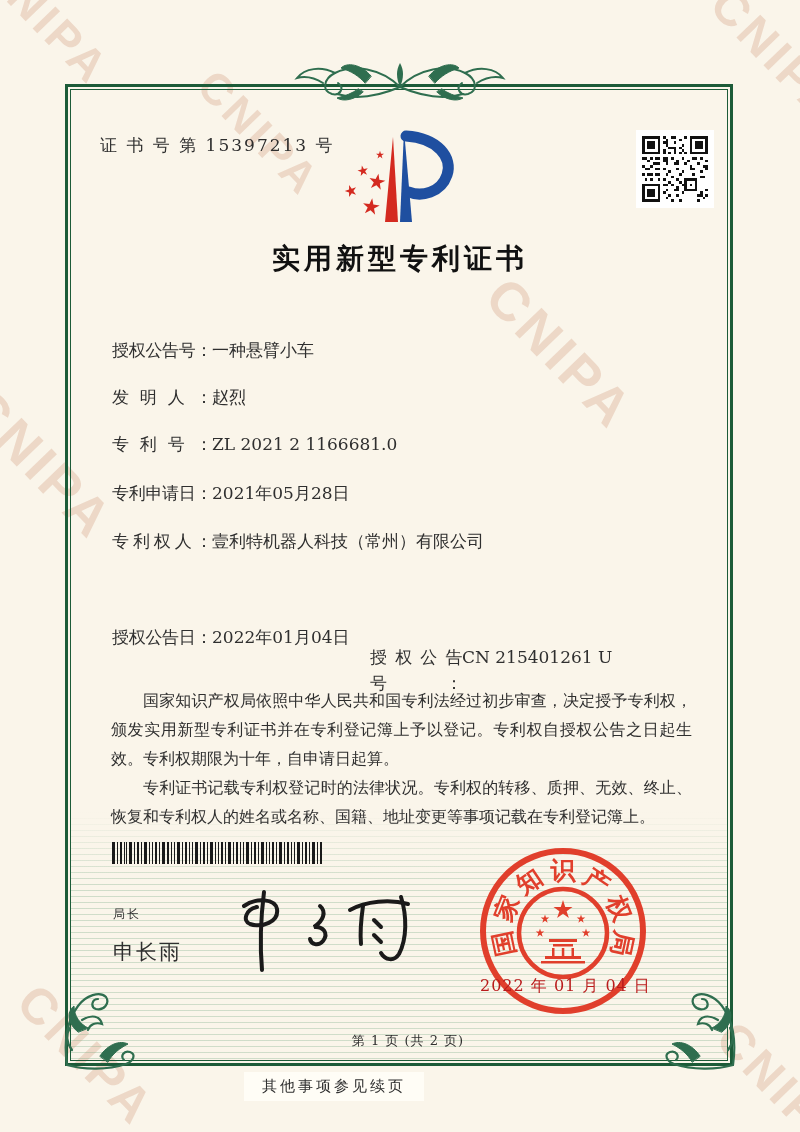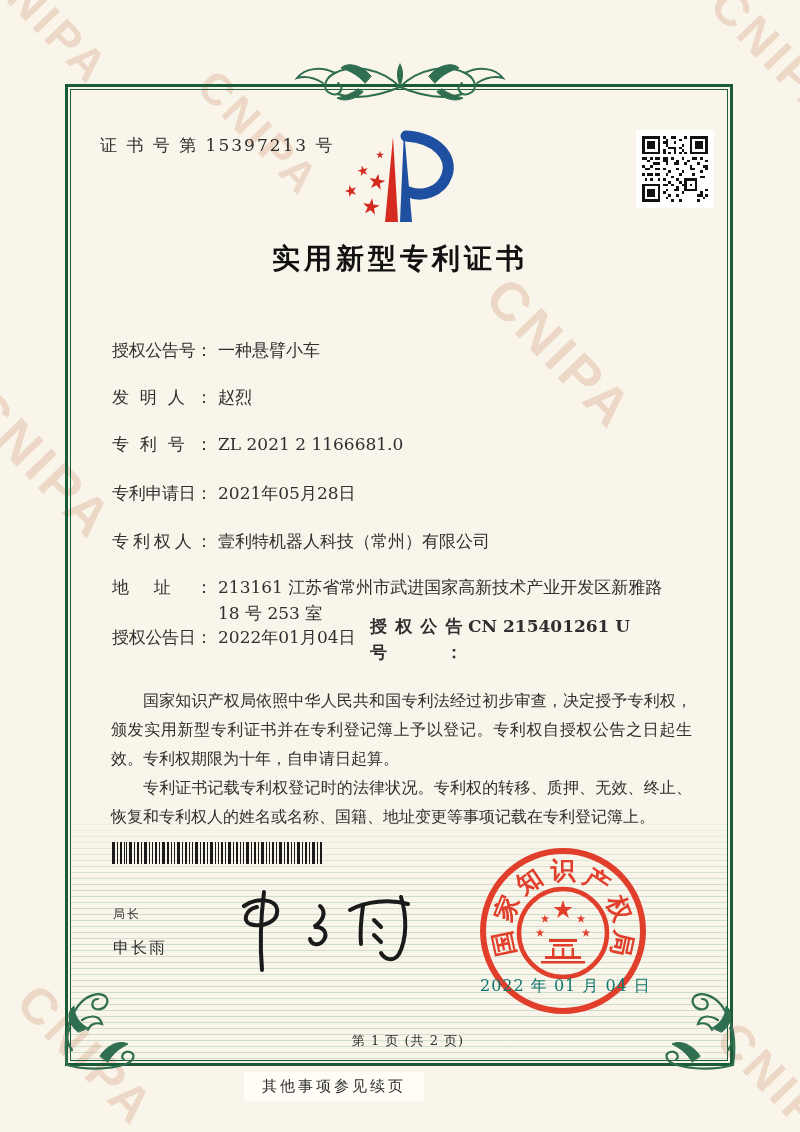--- a/index.html
+++ b/index.html
@@ -38,33 +38,33 @@
   .qrbox svg{position:absolute;left:6px;top:6px;}
   .title{
     position:absolute;z-index:5;left:0;top:240px;width:800px;text-align:center;
     font-size:28px;font-weight:bold;letter-spacing:4px;color:#111;
   }
   .field{position:absolute;z-index:5;left:112px;width:600px;font-size:17px;line-height:26px;}
   .flabel{
     display:inline-block;width:100px;vertical-align:top;
     text-align:justify;text-align-last:justify;letter-spacing:-0.5px;
   }
-  .fvalue{display:inline-block;vertical-align:top;margin-left:6px;max-width:470px;}
+  .fvalue{display:inline-block;vertical-align:top;max-width:470px;}
   .field2{position:absolute;z-index:5;left:370px;font-size:17px;line-height:26px;}
   .field2 .flabel{width:92px;}
   .legal{position:absolute;z-index:5;left:111px;top:650px;width:581px;margin-top:36px;}
   .legal p{margin:0;font-size:16px;line-height:29px;text-align:justify;text-indent:2em;}
   .barcode{position:absolute;z-index:5;left:112px;top:842px;}
   .sig-title{position:absolute;z-index:5;left:113px;top:906px;font-size:12px;letter-spacing:2px;}
-  .sig-name{position:absolute;z-index:5;left:113px;top:938px;font-size:16px;letter-spacing:2px;}
+  .sig-name{position:absolute;z-index:5;left:113px;top:938px;font-size:21px;letter-spacing:2px;}
   .signature{position:absolute;z-index:6;left:222px;top:876px;}
   .seal{position:absolute;z-index:6;left:470px;top:838px;}
   .seal-date{
     position:absolute;z-index:7;left:480px;top:976px;width:170px;text-align:center;
-    font-size:16px;letter-spacing:1px;color:#0f766e;white-space:nowrap;
+    font-size:16px;letter-spacing:1px;color:#b91c1c;white-space:nowrap;
   }
   .page-num{position:absolute;z-index:5;left:8px;top:1032px;width:800px;text-align:center;font-size:13px;letter-spacing:1px;}
   .continuation{position:absolute;z-index:5;left:0;top:1072px;width:668px;text-align:center;}
   .continuation span{display:inline-block;background:#fffdf6;padding:5px 18px;font-size:15px;letter-spacing:3px;}
 </style>
 </head>
 <body>
 
 <div class="page">
 
@@ -163,27 +163,24 @@
   </div>
   <div class="field" style="top:431px;">
     <span class="flabel">专利号：</span><span class="fvalue">ZL 2021 2 1166681.0</span>
   </div>
   <div class="field" style="top:480px;">
     <span class="flabel">专利申请日：</span><span class="fvalue">2021年05月28日</span>
   </div>
   <div class="field" style="top:528px;">
     <span class="flabel">专利权人：</span><span class="fvalue">壹利特机器人科技（常州）有限公司</span>
   </div>
-  <div class="field" style="top:574px;">
-    <span class="flabel">地址：</span><span class="fvalue" style="width:470px;">213161 江苏省常州市武进国家高新技术产业开发区新雅路 18 号 253 室</span>
-  </div>
   <div class="field" style="top:624px;">
     <span class="flabel">授权公告日：</span><span class="fvalue">2022年01月04日</span>
   </div>
-  <div class="field2" style="top:613px;font-weight:bold;">
+  <div class="field2" style="top:644px;">
     <span class="flabel">授权公告号：</span><span class="fvalue">CN 215401261 U</span>
   </div>
 
   <div class="legal">
     <p>国家知识产权局依照中华人民共和国专利法经过初步审查，决定授予专利权，颁发实用新型专利证书并在专利登记簿上予以登记。专利权自授权公告之日起生效。专利权期限为十年，自申请日起算。</p>
     <p>专利证书记载专利权登记时的法律状况。专利权的转移、质押、无效、终止、恢复和专利权人的姓名或名称、国籍、地址变更等事项记载在专利登记簿上。</p>
   </div>
 
   <svg class="barcode" width="212" height="22" viewBox="0 0 212 22">
     <path fill="#1a1a1a" d="M0 0h3v22h-3zM5 0h1v22h-1zM8 0h2v22h-2zM12 0h1v22h-1zM14 0h1v22h-1zM17 0h3v22h-3zM22 0h1v22h-1zM25 0h2v22h-2zM29 0h1v22h-1zM32 0h3v22h-3zM37 0h1v22h-1zM40 0h1v22h-1zM43 0h2v22h-2zM47 0h1v22h-1zM50 0h3v22h-3zM55 0h2v22h-2zM59 0h1v22h-1zM62 0h1v22h-1zM65 0h3v22h-3zM70 0h1v22h-1zM73 0h2v22h-2zM77 0h1v22h-1zM80 0h1v22h-1zM83 0h3v22h-3zM88 0h1v22h-1zM91 0h2v22h-2zM95 0h1v22h-1zM98 0h3v22h-3zM103 0h1v22h-1zM106 0h1v22h-1zM109 0h2v22h-2zM113 0h1v22h-1zM116 0h3v22h-3zM121 0h1v22h-1zM124 0h2v22h-2zM128 0h1v22h-1zM131 0h1v22h-1zM134 0h3v22h-3zM139 0h1v22h-1zM142 0h2v22h-2zM146 0h1v22h-1zM149 0h3v22h-3zM154 0h1v22h-1zM157 0h1v22h-1zM160 0h2v22h-2zM164 0h1v22h-1zM167 0h3v22h-3zM172 0h1v22h-1zM175 0h2v22h-2zM179 0h1v22h-1zM182 0h1v22h-1zM185 0h3v22h-3zM190 0h1v22h-1zM193 0h2v22h-2zM197 0h1v22h-1zM200 0h3v22h-3zM205 0h1v22h-1zM208 0h2v22h-2z"></path>

